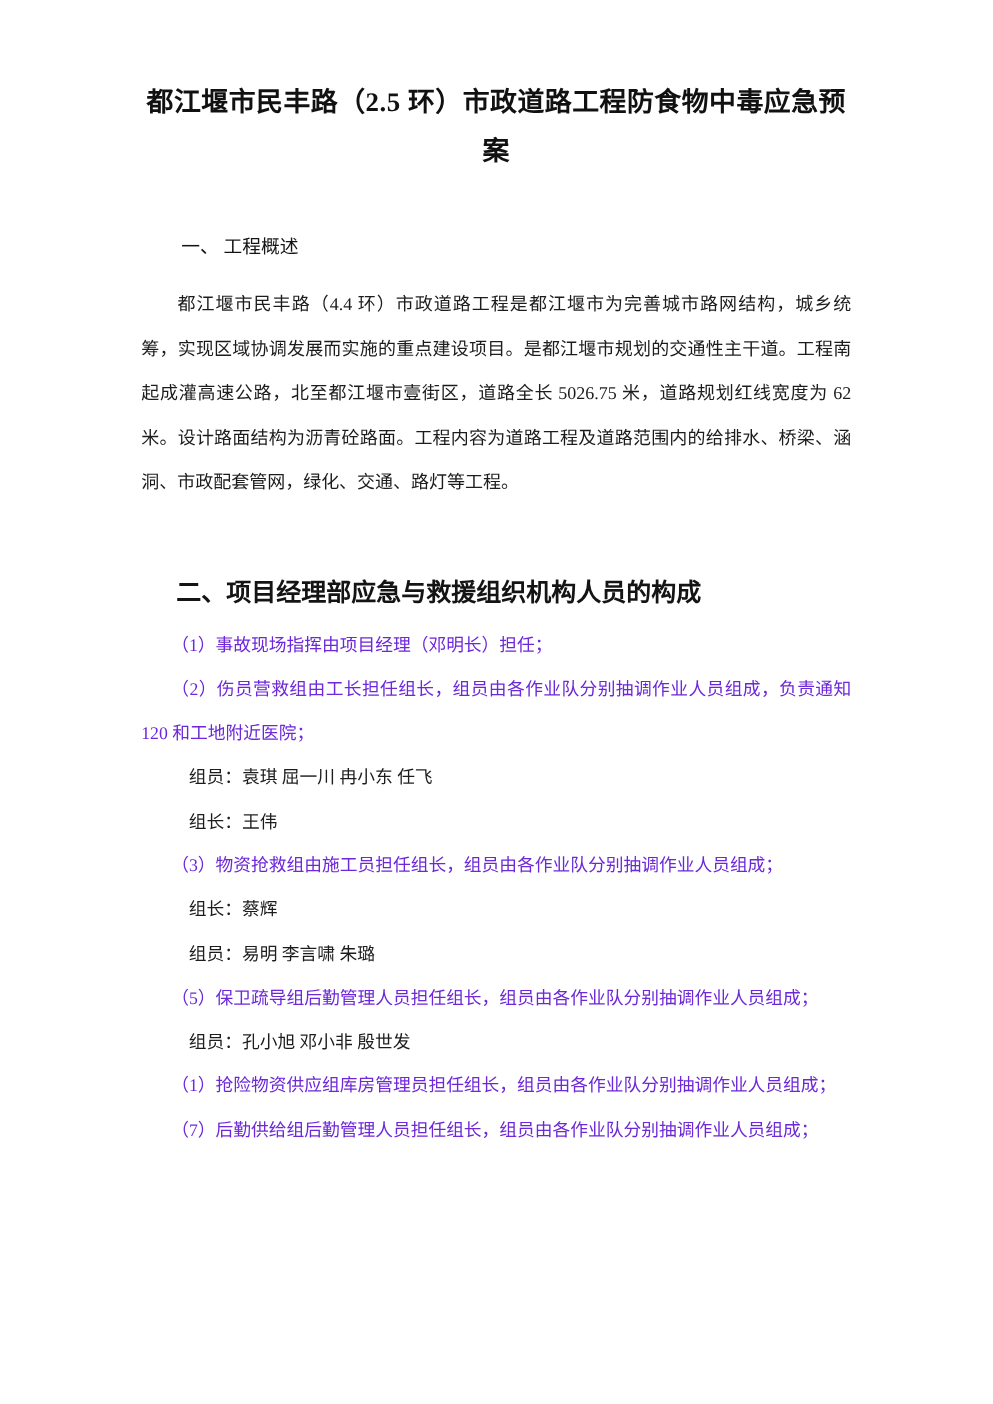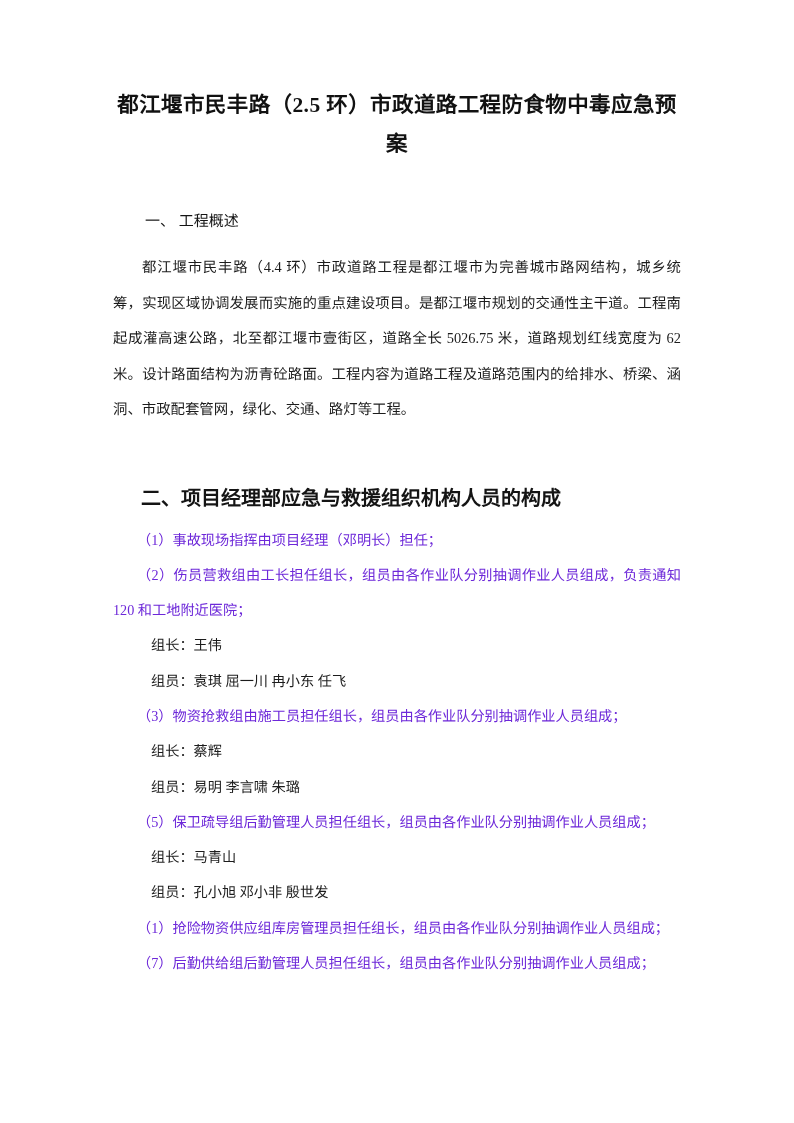--- a/index.html
+++ b/index.html
@@ -24,21 +24,21 @@
   .content {
     position: absolute;
     left: 113px;
     top: 0;
     width: 568px;
   }
 
   
   .doc-title {
     margin: 0;
-    padding-top: 86px;
+    padding-top: 63px;
     font-size: 21.5px;
     font-weight: 700;
     line-height: 39px;
     text-align: center;
     letter-spacing: 0.4px;
     color: #111111;
     font-family: "Liberation Serif", "DejaVu Serif", serif;
   }
 
   
@@ -105,26 +105,25 @@
 
     <h2 class="heading-1">一、 工程概述</h2>
 
     <p class="body-para">都江堰市民丰路（4.4 环）市政道路工程是都江堰市为完善城市路网结构，城乡统筹，实现区域协调发展而实施的重点建设项目。是都江堰市规划的交通性主干道。工程南起成灌高速公路，北至都江堰市壹街区，道路全长 5026.75 米，道路规划红线宽度为 62 米。设计路面结构为沥青砼路面。工程内容为道路工程及道路范围内的给排水、桥梁、涵洞、市政配套管网，绿化、交通、路灯等工程。</p>
 
     <h2 class="heading-2">二、项目经理部应急与救援组织机构人员的构成</h2>
 
     <div>
       <p class="list-item first">（1）事故现场指挥由项目经理（邓明长）担任；</p>
       <p class="list-item">（2）伤员营救组由工长担任组长，组员由各作业队分别抽调作业人员组成，负责通知 120 和工地附近医院；</p>
+      <p class="roster-line">组员：袁琪 屈一川 冉小东 任飞</p>
       <p class="roster-line">组长：王伟</p>
-      <p class="roster-line">组员：袁琪 屈一川 冉小东 任飞</p>
       <p class="list-item">（3）物资抢救组由施工员担任组长，组员由各作业队分别抽调作业人员组成；</p>
       <p class="roster-line">组长：蔡辉</p>
       <p class="roster-line">组员：易明 李言啸 朱璐</p>
       <p class="list-item">（5）保卫疏导组后勤管理人员担任组长，组员由各作业队分别抽调作业人员组成；</p>
-      <p class="roster-line">组长：马青山</p>
       <p class="roster-line">组员：孔小旭 邓小非 殷世发</p>
       <p class="list-item">（1）抢险物资供应组库房管理员担任组长，组员由各作业队分别抽调作业人员组成；</p>
       <p class="list-item">（7）后勤供给组后勤管理人员担任组长，组员由各作业队分别抽调作业人员组成；</p>
     </div>
 
   </div>
 </div>
 
 </body></html>

